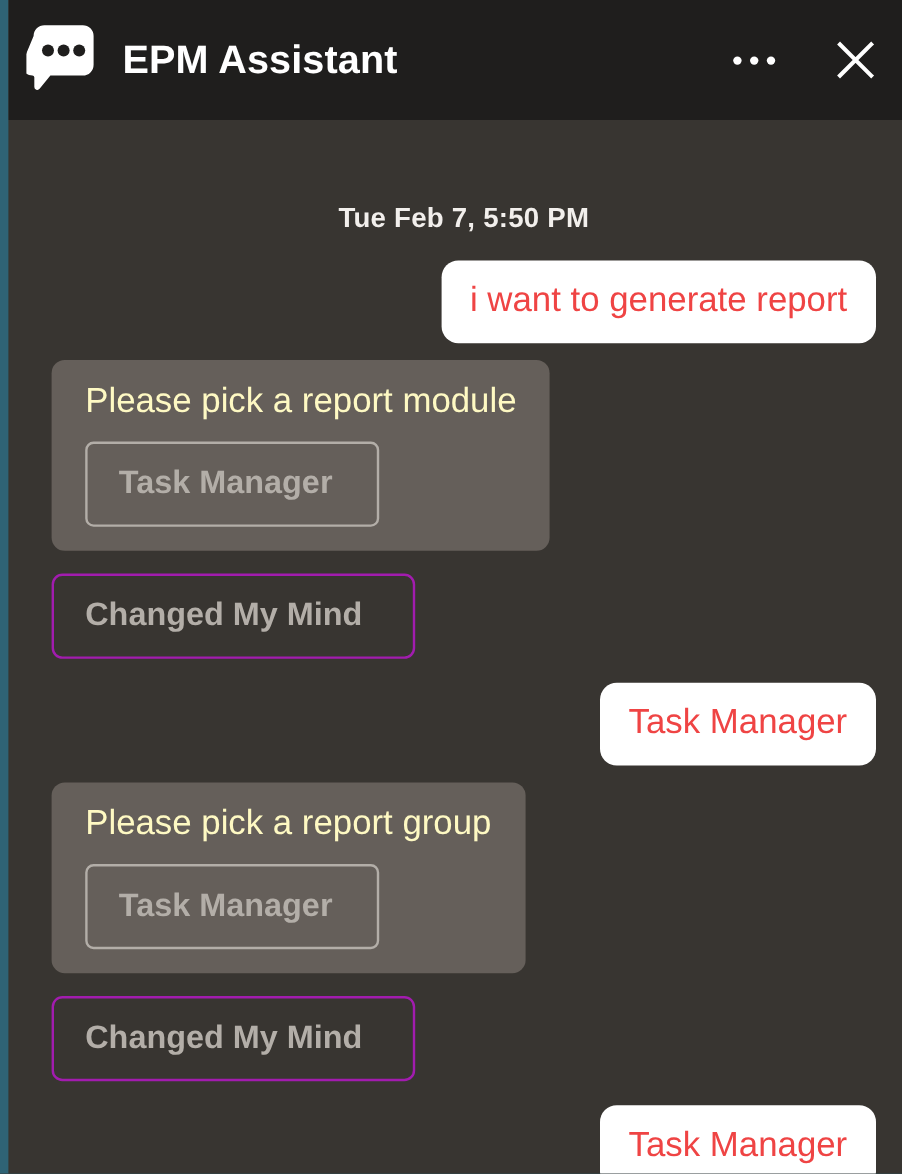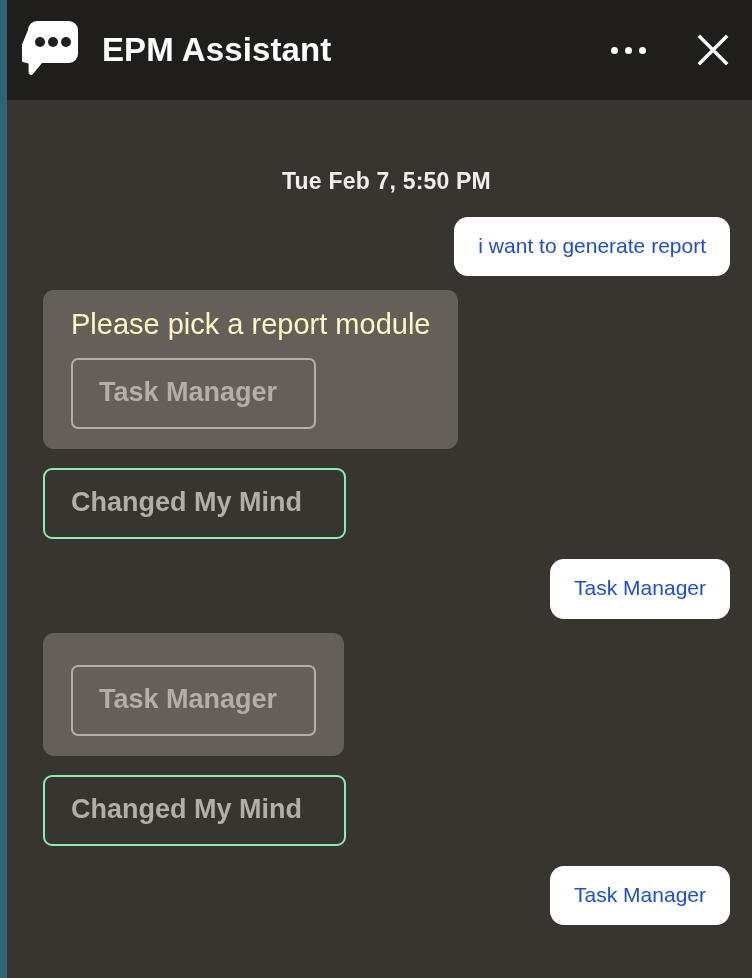--- a/index.html
+++ b/index.html
@@ -116,22 +116,22 @@
     letter-spacing: 0.2px;
   }
 
   .row { display: flex; }
   .row.from-user { justify-content: flex-end; }
   .row.from-bot  { justify-content: flex-start; }
 
   
   .msg-user {
     background: #ffffff;
-    color: #1d4ed8;
-    font-size: 21px;
+    color: #ef4444;
+    font-size: 29px;
     line-height: 1.2;
     border-radius: 14px;
     padding: 16px 24px 18px 24px;
     max-width: 92%;
     white-space: nowrap;
   }
 
   
   .msg-bot {
     background: #655f5a;
@@ -160,21 +160,21 @@
     font-weight: bold;
     padding: 17px 26px 19px 26px;
     cursor: pointer;
     text-align: left;
     width: 245px;
   }
 
   
   .quick-reply {
     background: transparent;
-    border: 2px solid #86efac;
+    border: 2px solid #a21caf;
     border-radius: 9px;
     color: #b3aea8;
     font-family: inherit;
     font-size: 27px;
     font-weight: bold;
     padding: 17px 26px 19px 26px;
     cursor: pointer;
     text-align: left;
     width: 303px;
     margin-top: 19px;
@@ -239,20 +239,21 @@
     <div class="spacer-20"></div>
 
     <div class="row from-user">
       <div class="msg-user">Task Manager</div>
     </div>
 
     <div class="spacer-14"></div>
 
     <div class="row from-bot">
       <div class="msg-bot">
+        <span class="msg-bot-text">Please pick a report group</span>
         <button class="choice-btn">Task Manager</button>
       </div>
     </div>
 
     <div class="row from-bot">
       <button class="quick-reply">Changed My Mind</button>
     </div>
 
     <div class="spacer-20"></div>
 

